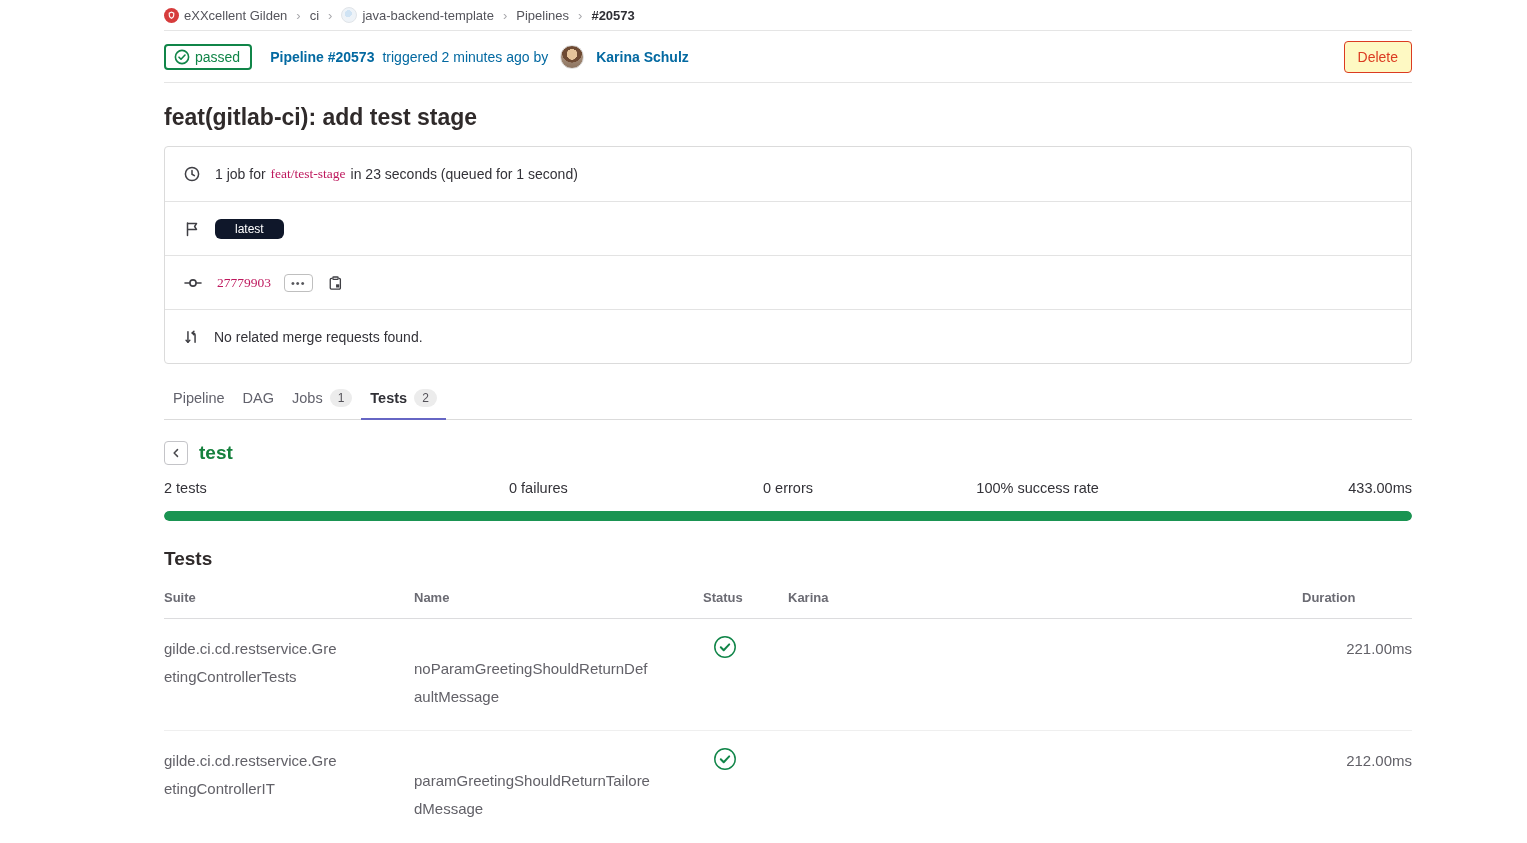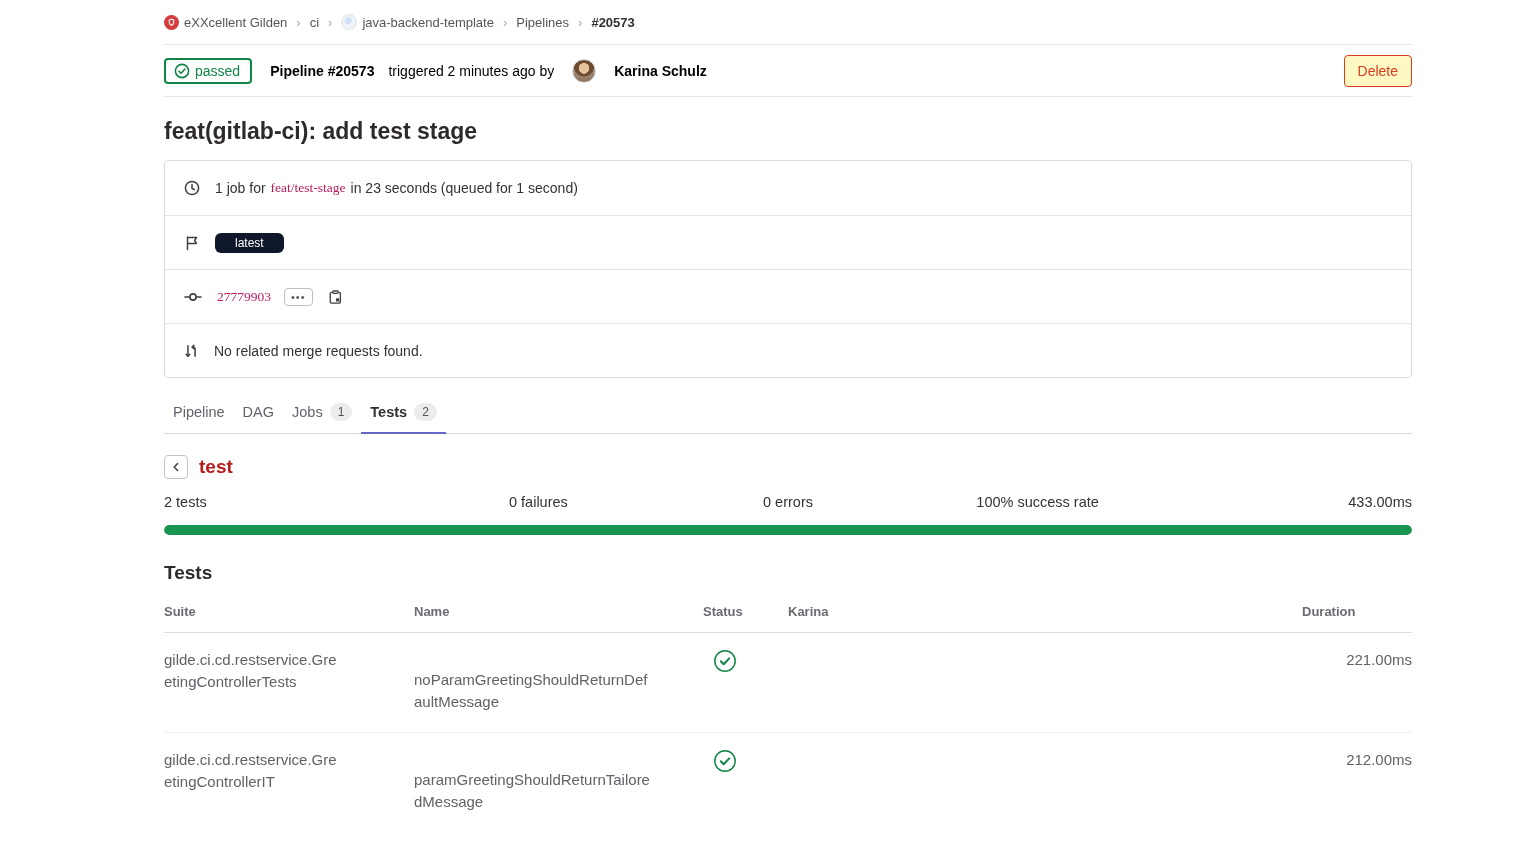--- a/index.html
+++ b/index.html
@@ -5,37 +5,37 @@
   * { box-sizing: border-box; }
   html,body { margin:0; padding:0; background:#fff; }
   body {
     font-family: "Liberation Sans", "DejaVu Sans", sans-serif;
     color:#333238; font-size:14px;
     width:1527px; height:843px; overflow:hidden;
   }
   .container { margin-left:164px; width:1248px; }
 
   
-  .breadcrumb { display:flex; align-items:center; height:45px; font-size:13px;
+  .breadcrumb { display:flex; align-items:center; height:31px; font-size:13px;
     color:#54545b; border-bottom:1px solid #e5e5e5; gap:9px; }
   .crumb { display:flex; align-items:center; gap:5px; color:#54545b; cursor:pointer; }
   .crumb.current { font-weight:700; color:#303036; }
   .crumb-sep { color:#a7a7ab; font-size:13px; }
   .group-avatar { width:15px; height:15px; border-radius:50%; background:#d63c3c;
     display:flex; align-items:center; justify-content:center; }
   .project-avatar { width:16px; height:16px; border-radius:50%; background:#eef3f8;
     border:1px solid #e0e4e8;
     background:radial-gradient(circle at 45% 40%, #cfe3f4 0 30%, #eef3f8 31%); }
 
   
   .pipe-header { display:flex; align-items:center; height:52px; border-bottom:1px solid #e5e5e5; }
   .ci-badge { display:inline-flex; align-items:center; gap:5px; color:#108548;
     border:2px solid #108548; border-radius:4px; padding:3px 10px 3px 8px;
     font-size:14px; background:#fff; cursor:pointer; }
-  .pipe-text { margin-left:18px; font-size:14px; color:#000000; display:flex; align-items:center; gap:14px; }
+  .pipe-text { margin-left:18px; font-size:14px; color:#0369a1; display:flex; align-items:center; gap:8px; }
   .pipe-text b { font-weight:700; }
   .user-avatar { width:24px; height:24px; border-radius:50%; margin:0 4px;
     background:
       radial-gradient(circle at 50% 38%, #e5c39a 0 30%, rgba(0,0,0,0) 31%),
       radial-gradient(circle at 50% 30%, #6e4a33 0 52%, rgba(0,0,0,0) 53%),
       linear-gradient(#b9a28e, #8d7460);
     border:1px solid #e0e0e0; cursor:pointer; }
   .user-name { font-weight:700; }
   .spacer { flex:1; }
   .delete-btn { color:#db3b21; border:1px solid #db3b21; background:#fef9c3;
@@ -66,37 +66,37 @@
     color:#62626c; cursor:pointer; margin-bottom:-1px; border-bottom:2px solid transparent; }
   .tab.active { color:#303036; font-weight:700; border-bottom:2px solid #6666c4; }
   .count-badge { background:#ececec; color:#535158; border-radius:10px; font-size:12px;
     font-weight:400; padding:2px 8px; }
 
   
   .suite-header { display:flex; align-items:center; gap:11px; margin-top:21px; }
   .back-btn { width:24px; height:24px; border:1px solid #c4c4c8; border-radius:4px;
     background:#fff; color:#49494e; display:flex; align-items:center; justify-content:center;
     cursor:pointer; padding:0; }
-  .suite-name { font-size:19px; font-weight:700; margin:0; color:#b91c1c; }
+  .suite-name { font-size:19px; font-weight:700; margin:0; color:#15803d; }
 
   
   .stats { display:flex; margin-top:15px; font-size:14.5px; color:#333238; }
   .stats span { flex:1; text-align:center; }
   .stats span:first-child { text-align:left; }
   .stats span:last-child { text-align:right; }
   .progress-track { margin-top:15px; height:10px; border-radius:6px; background:#e7e7e7; overflow:hidden; }
   .progress-fill { height:100%; background:#1a9452; border-radius:6px; }
 
   
   h2.tests-heading { font-size:19px; font-weight:700; margin:27px 0 6px; color:#2f2a2a; }
   .t-head, .t-row { display:grid; grid-template-columns:250px 289px 85px 1fr 110px; }
   .t-head { font-size:13px; font-weight:700; color:#6b6b73; padding:14px 0 13px;
     border-bottom:1px solid #dcdcde; }
   .t-head .col-duration { text-align:left; }
-  .t-row { padding:16px 0 19px; border-bottom:1px solid #efefef; color:#626168; font-size:15px; line-height:22px; }
+  .t-row { padding:16px 0 19px; border-bottom:1px solid #efefef; color:#626168; font-size:15px; line-height:28px; }
   .t-row:last-child { border-bottom:none; }
   .cell-suite { padding-right:70px; word-break:break-all; }
   .cell-name { padding-right:53px; word-break:break-all;margin-top:20px; }
   .cell-status { padding-left:10px; }
   .cell-duration { text-align:right; }
   svg { display:block; }
 </style>
 </head>
 <body>
 

